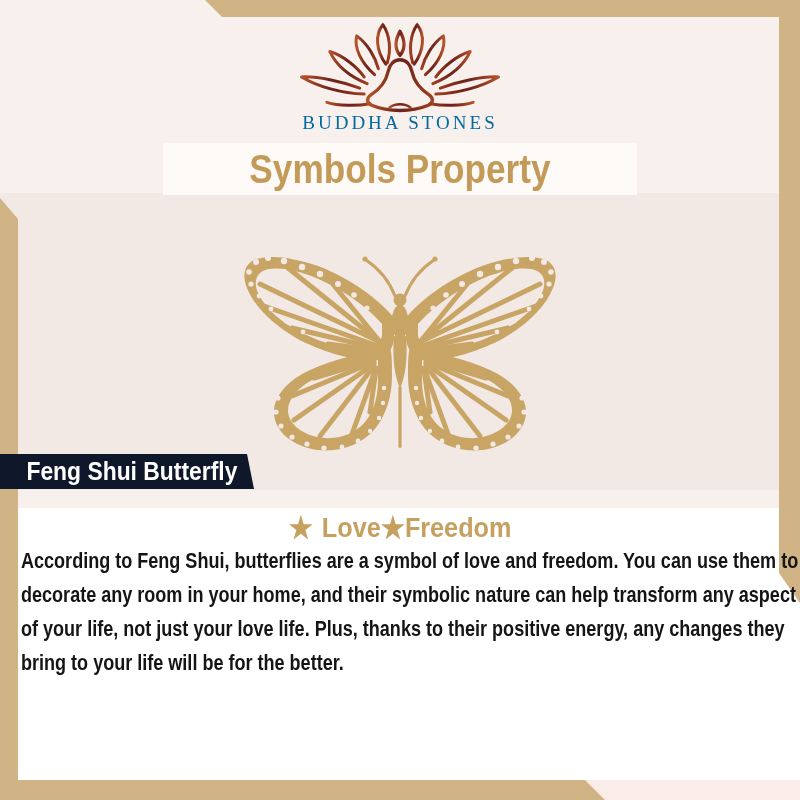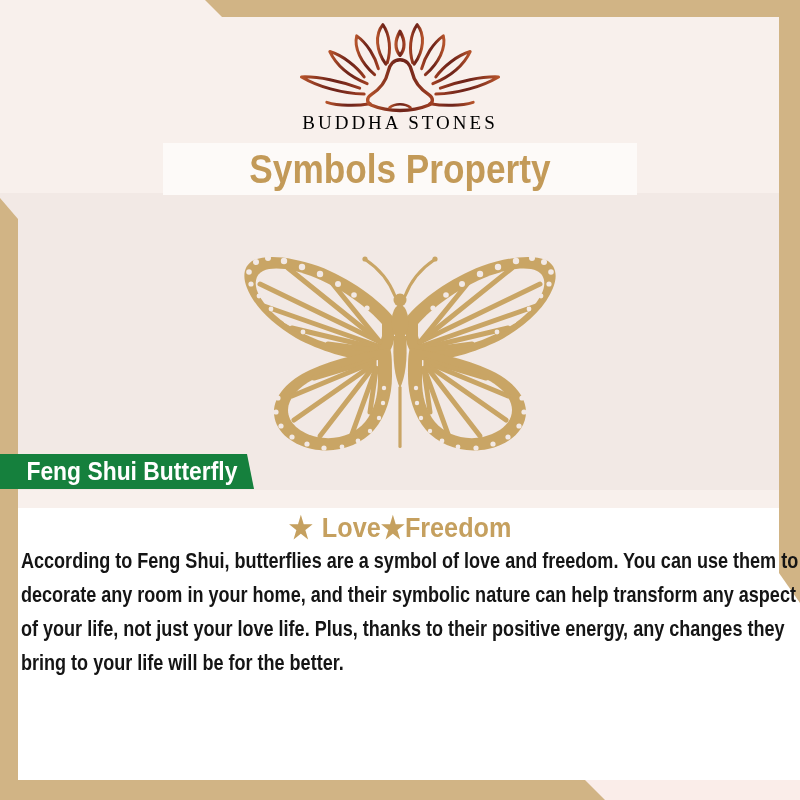--- a/index.html
+++ b/index.html
@@ -20,34 +20,34 @@
     clip-path:polygon(0 0,21px 0,21px 603px,0 573px);}
   .ribbon-left{left:0; top:198px; width:18px; height:602px;
     clip-path:polygon(0 0,18px 21px,18px 602px,0 602px);}
   .ribbon-bottom{left:0; top:780px; width:605px; height:20px;
     clip-path:polygon(0 0,585px 0,605px 20px,0 20px);}
   
   .logo-wrap{position:absolute; left:295px; top:6px; width:210px; height:112px; z-index:5;}
   .brand-name{
     position:absolute; left:0; top:112px; width:800px; text-align:center; z-index:5;
     font-family:"Liberation Serif", serif; font-size:19px; letter-spacing:3px;
-    color:#000000; font-weight:400;
+    color:#0369a1; font-weight:400;
   }
   .page-title{
     position:absolute; left:163px; top:143px; width:474px; height:52px; z-index:5;
     display:flex; align-items:center; justify-content:center;
     font-size:40px; font-weight:bold; color:#C39A58;
     transform:scaleX(.88); transform-origin:center center; white-space:nowrap;
   }
   
   .butterfly-wrap{position:absolute; left:240px; top:248px; width:320px; height:210px; z-index:5;}
   
   .banner{
     position:absolute; left:0; top:454px; width:254px; height:35px; z-index:6;
-    background:#15803d; clip-path:polygon(0 0,247px 0,254px 35px,0 35px);
+    background:#0f172a; clip-path:polygon(0 0,247px 0,254px 35px,0 35px);
     display:flex; align-items:center;
   }
   .banner-label{
     font-size:26px; font-weight:bold; color:#FFFFFF; padding-left:30px;
     transform:scaleX(.88); transform-origin:left center; white-space:nowrap;
   }
   
   .keywords{
     position:absolute; left:0; top:509px; width:800px; z-index:5;
     text-align:center; color:#C5A05F; font-weight:bold; font-size:28px;

